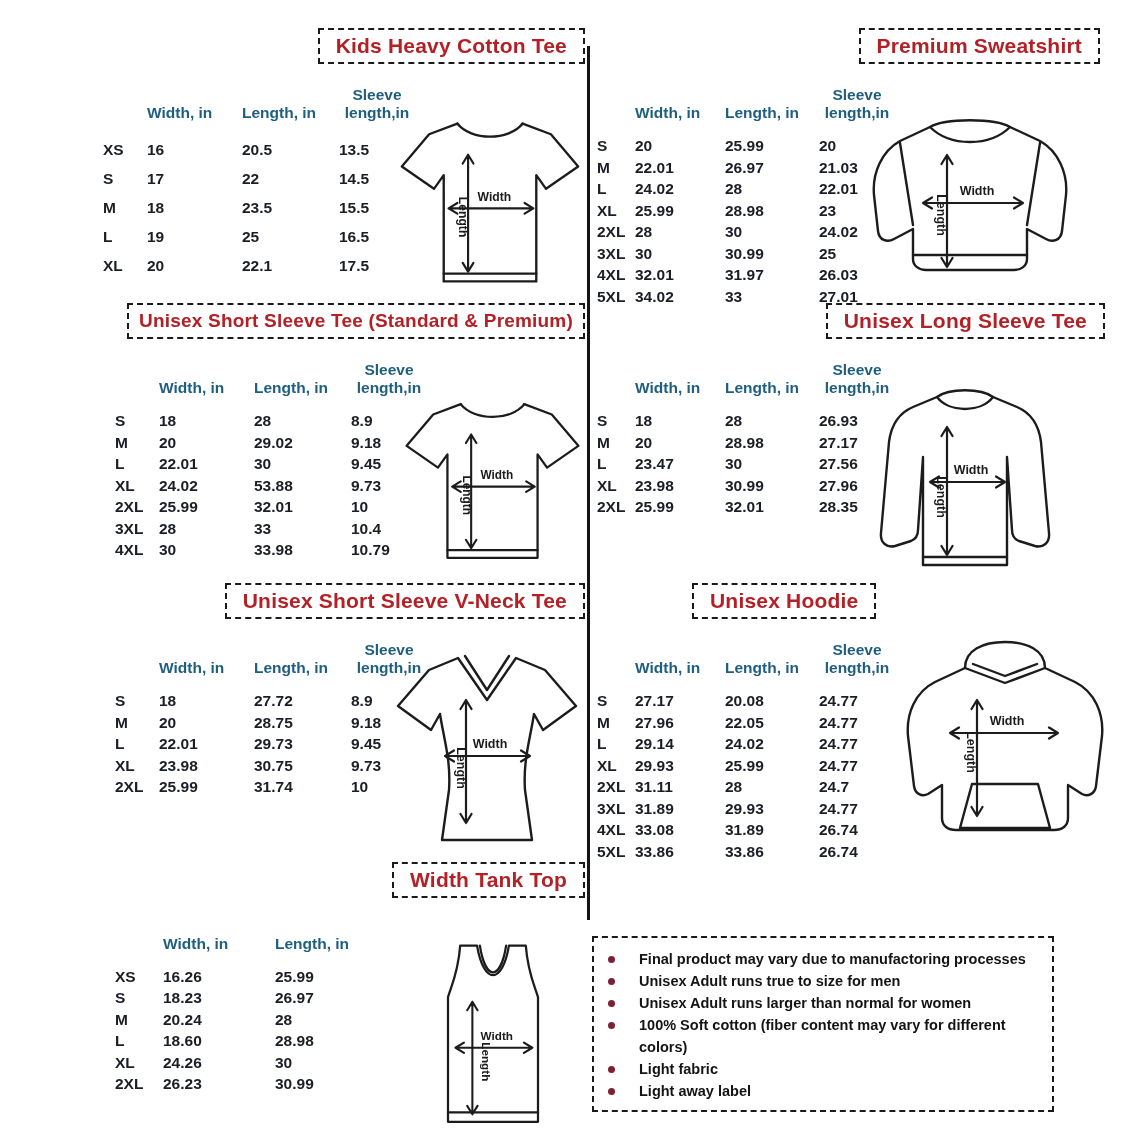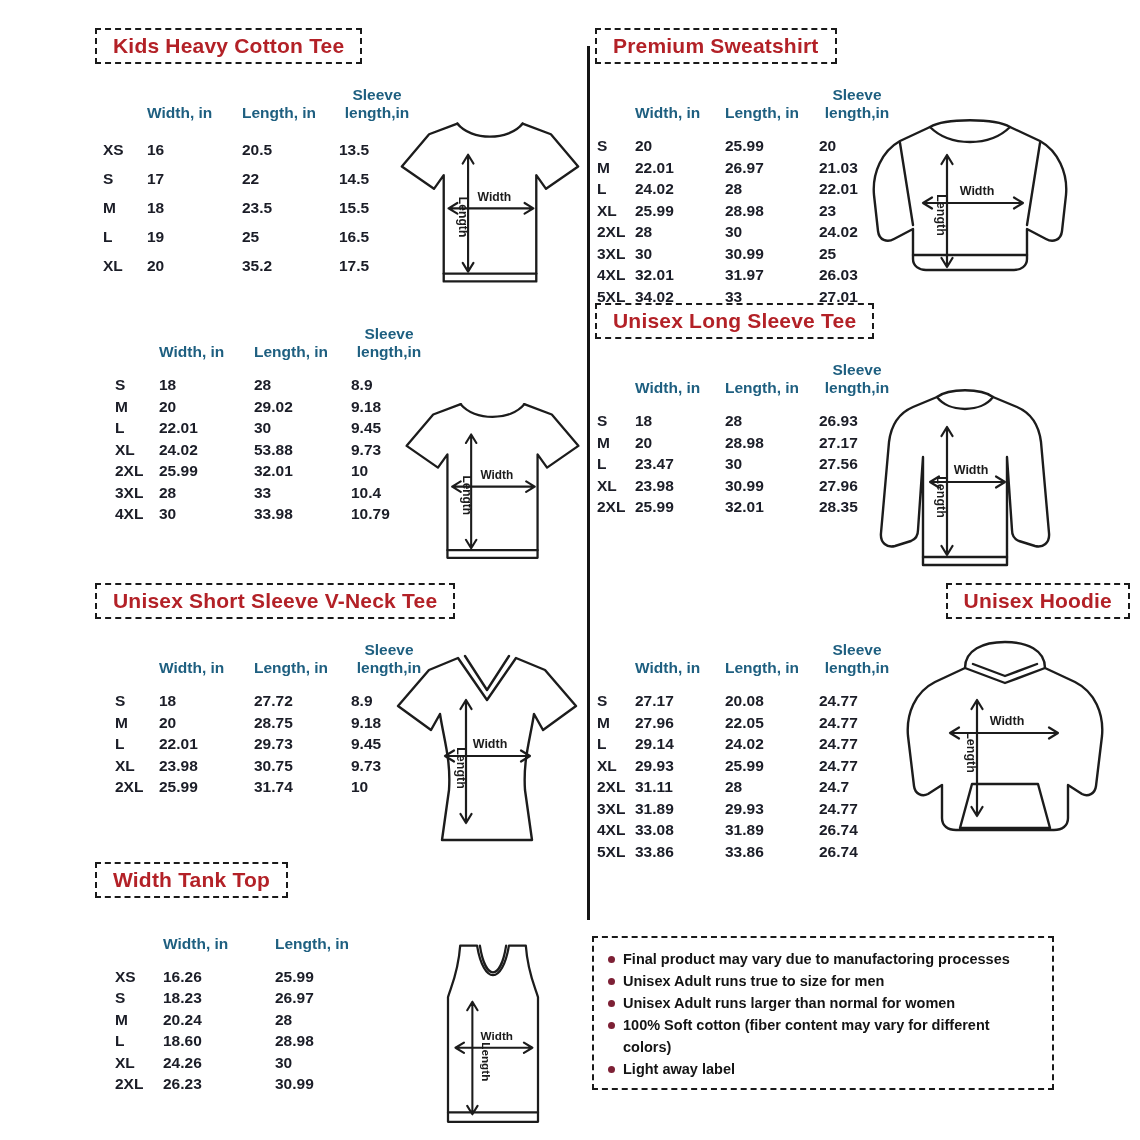--- a/index.html
+++ b/index.html
@@ -10,22 +10,22 @@
     --line:#1c1c1c;
   }
   *{box-sizing:border-box;margin:0;padding:0}
   html,body{width:1140px;height:1140px;background:#ffffff;
     font-family:"Liberation Sans","DejaVu Sans",sans-serif;color:var(--text-dark);}
   body{position:relative;overflow:hidden}
 
   .divider{position:absolute;background:#151515}
 
   .panel{position:absolute}
-  .title-row{text-align:left}
-  .title-row.shift-left{text-align:right;padding-left:97px}
+  .title-row{text-align:right}
+  .title-row.shift-left{text-align:left;padding-left:97px}
   .title-box{display:inline-block;border:2px dashed #1a1a1a;background:#fff;
     color:var(--title-red);font-weight:700;font-size:21px;letter-spacing:.2px;
     padding:4px 16px;white-space:nowrap}
   .title-box.long{font-size:19px;padding:5px 10px}
 
   .size-table{display:grid;font-weight:700;font-size:15.5px;margin-top:22px;
     color:var(--text-dark);line-height:1.05;--rowh:21.5px}
   .size-table.roomy{--rowh:29px}
   .cols3{grid-template-columns:44px 95px 97px 84px}
   .cols3.rt{grid-template-columns:38px 90px 94px 84px}
@@ -40,21 +40,21 @@
   .garment{position:absolute}
   .garment .g{fill:#ffffff;stroke:var(--line);stroke-width:2.4;
     stroke-linejoin:round;stroke-linecap:round}
   .garment .dim{fill:none;stroke:var(--line);stroke-width:2.2;
     stroke-linejoin:round;stroke-linecap:round}
   .garment text{fill:var(--line);font-weight:700;font-size:12.5px;
     font-family:"Liberation Sans","DejaVu Sans",sans-serif}
 
   .notes{position:absolute;border:2px dashed #1a1a1a;background:#fff;
     padding:10px 12px 8px 14px}
-  .note-item{display:flex;align-items:flex-start;gap:8px;
+  .note-item{display:flex;align-items:flex-start;gap:24px;
     font-size:14.5px;font-weight:600;line-height:22px;color:#141414}
   .note-item .dot{flex:0 0 auto;width:7px;height:7px;border-radius:50%;
     background:var(--bullet);margin-top:8px}
 </style>
 </head>
 <body>
 
 <div class="divider" style="left:587px;top:46px;width:3px;height:874px"></div>
 
 <section class="panel" style="left:95px;top:28px;width:490px;height:270px">
@@ -77,21 +77,21 @@
       <div class="td col-size">M</div>
       <div class="td c0">18</div>
       <div class="td c1">23.5</div>
       <div class="td c2">15.5</div>
       <div class="td col-size">L</div>
       <div class="td c0">19</div>
       <div class="td c1">25</div>
       <div class="td c2">16.5</div>
       <div class="td col-size">XL</div>
       <div class="td c0">20</div>
-      <div class="td c1">35.2</div>
+      <div class="td c1">22.1</div>
       <div class="td c2">17.5</div>
     </div>
   <svg class="garment" style="left:300px;top:85px" width="190" height="177" viewBox="0 0 195 180">
     <path class="g" d="M64,10 C78,24 117,24 131,10 L160,21 L188,54 L155,77 L145,63 L145,172 L50,172 L50,63 L40,77 L7,54 L35,21 Z"></path>
     <path class="g" d="M64,10 C78,28 117,28 131,10" fill="none"></path>
     <path class="g" d="M50,164 L145,164" fill="none"></path>
     <g>
         <path class="dim" d="M 55 97 L 142 97 M 64 91.5 L 55 97 L 64 102.5 M 133 91.5 L 142 97 L 133 102.5"></path>
         <path class="dim" d="M 75 42 L 75 162 M 69.5 51 L 75 42 L 80.5 51 M 69.5 153 L 75 162 L 80.5 153"></path>
         <text x="102" y="89" text-anchor="middle">Width</text>
@@ -151,20 +151,23 @@
     <g>
         <path class="dim" d="M 68 88 L 168 88 M 77 82.5 L 68 88 L 77 93.5 M 159 82.5 L 168 88 L 159 93.5"></path>
         <path class="dim" d="M 92 40 L 92 152 M 86.5 49 L 92 40 L 97.5 49 M 86.5 143 L 92 152 L 97.5 143"></path>
         <text x="122" y="80" text-anchor="middle">Width</text>
         <text x="82" y="100" text-anchor="middle" transform="rotate(90, 82, 100)">Length</text>
       </g>
   </svg>
 </section>
 
 <section class="panel" style="left:95px;top:303px;width:490px;height:275px">
+  <div class="title-row">
+    <span class="title-box long">Unisex Short Sleeve Tee (Standard &amp; Premium)</span>
+  </div>
   <div class="size-table cols3 ml20">
       <div class="th col-size"></div>
       <div class="th c0">Width, in</div>
       <div class="th c1">Length, in</div>
       <div class="th c2">Sleeve length,in</div>
       <div class="td col-size">S</div>
       <div class="td c0">18</div>
       <div class="td c1">28</div>
       <div class="td c2">8.9</div>
       <div class="td col-size">M</div>
@@ -398,15 +401,19 @@
     <div class="note-item">
       <span class="dot"></span>
       <span>Unisex Adult runs larger than normal for women</span>
     </div>
     <div class="note-item">
       <span class="dot"></span>
       <span>100% Soft cotton (fiber content may vary for different colors)</span>
     </div>
     <div class="note-item">
       <span class="dot"></span>
+      <span>Light fabric</span>
+    </div>
+    <div class="note-item">
+      <span class="dot"></span>
       <span>Light away label</span>
     </div>
   </div>
 
 </body></html>

